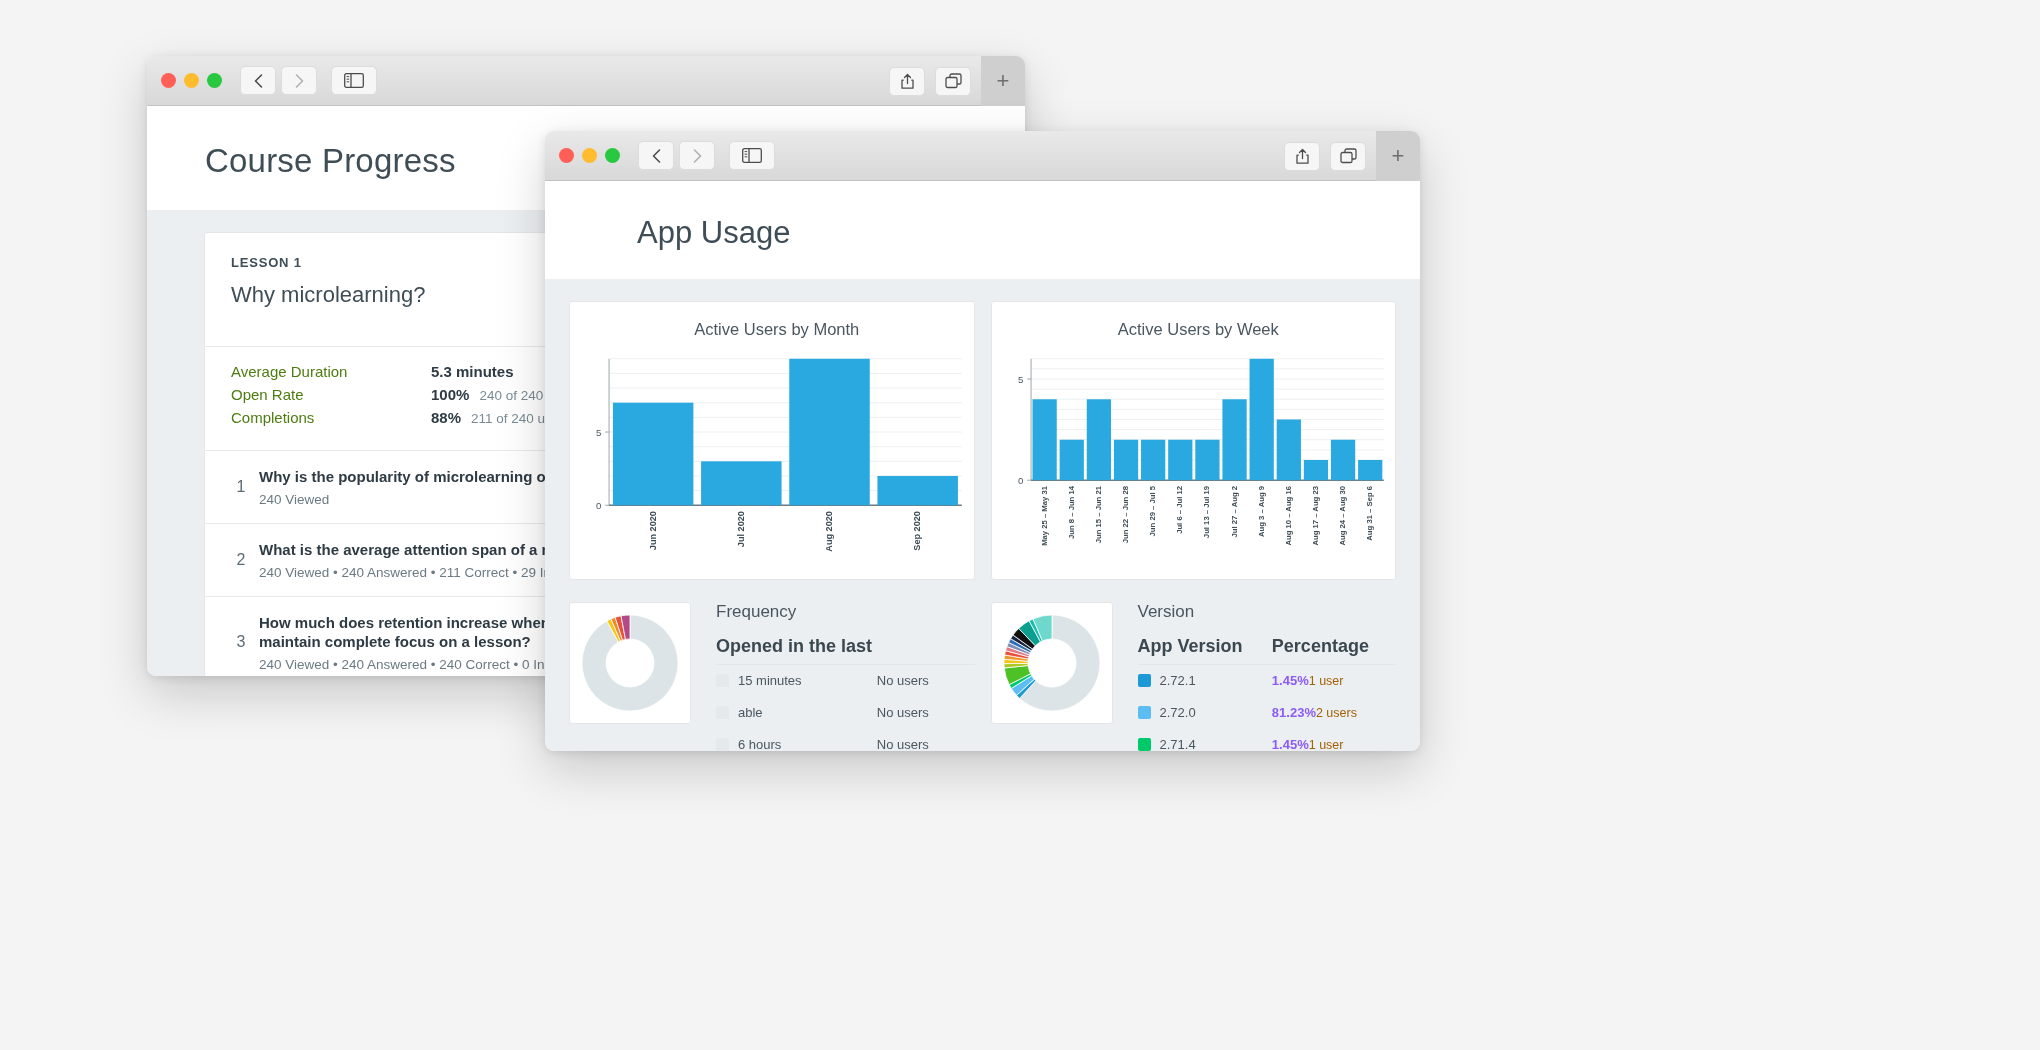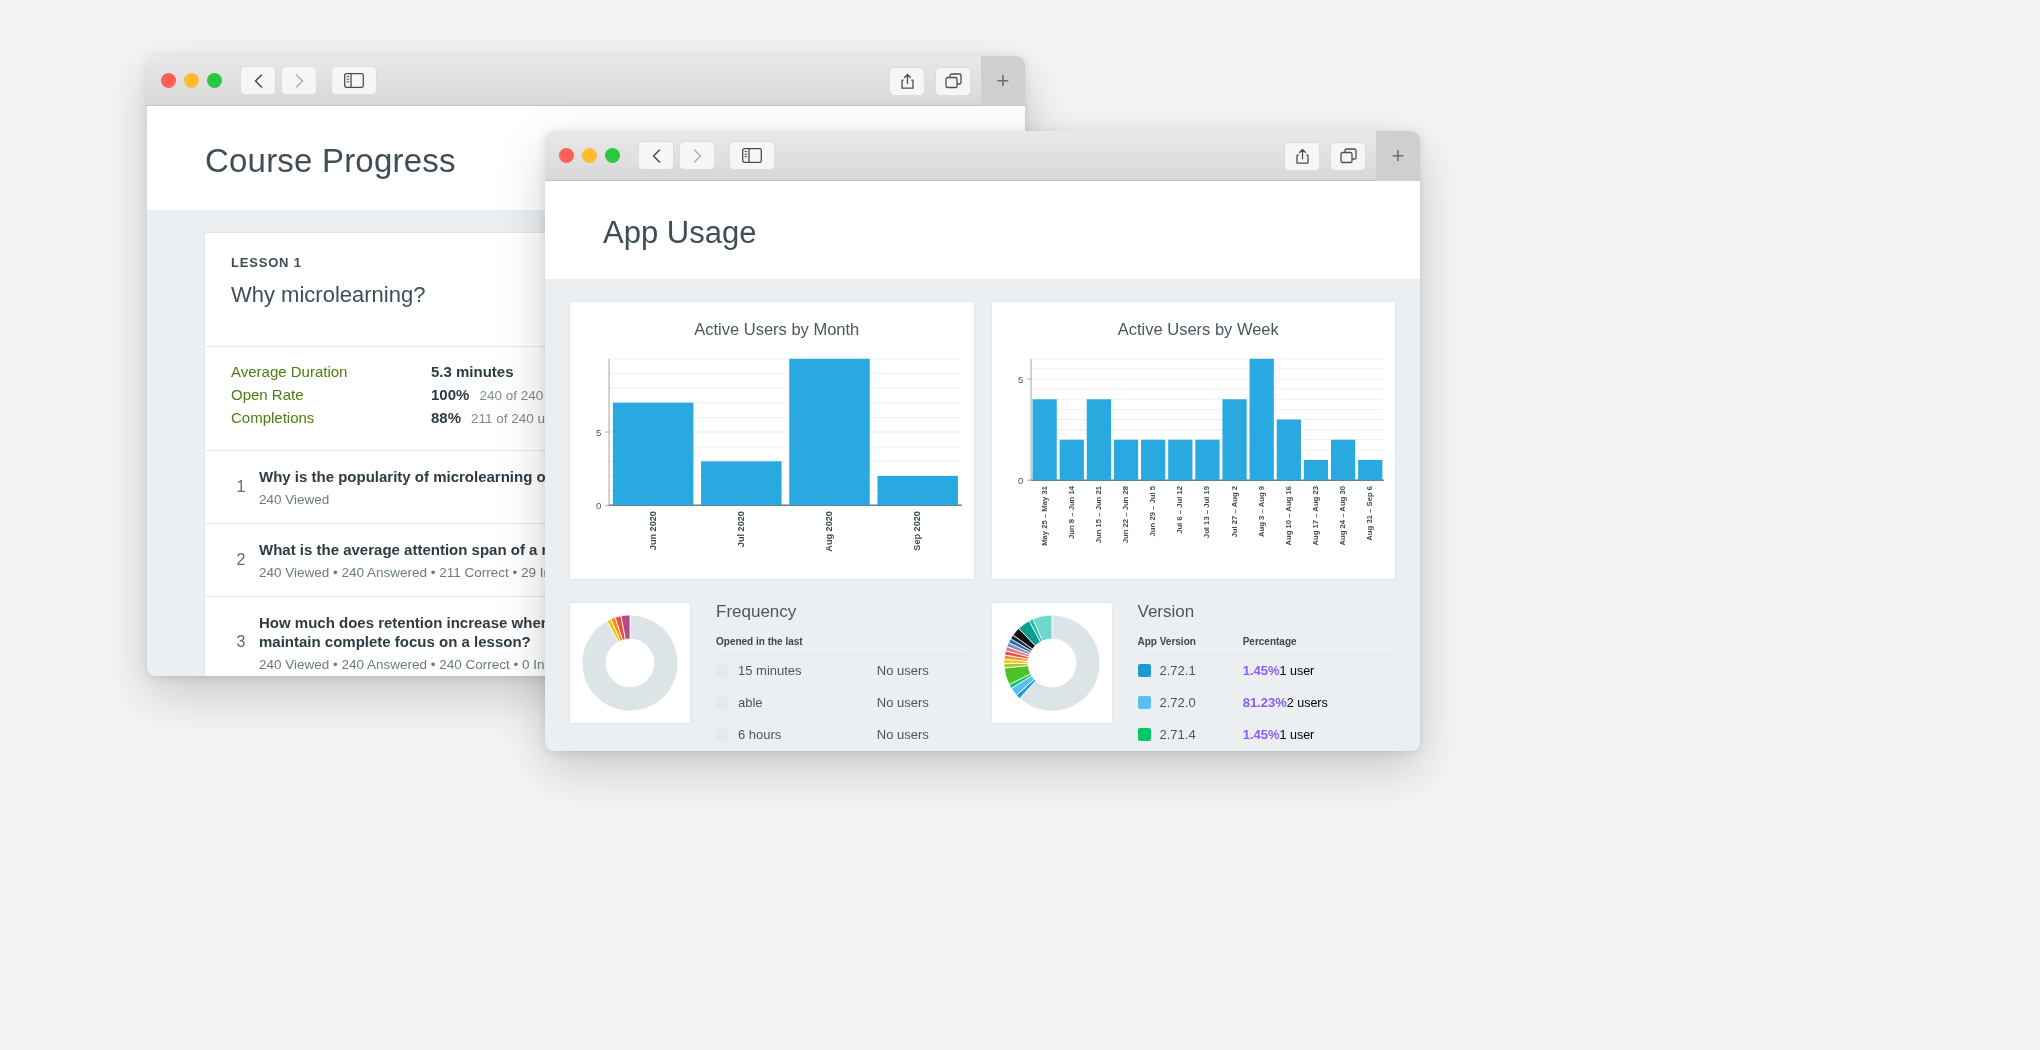--- a/index.html
+++ b/index.html
@@ -123,21 +123,21 @@
   .cp-q-text {
     font-size: 15px; font-weight: bold; color: #2f3b44;
     line-height: 1.32; margin-bottom: 5px;
     white-space: pre-line;
   }
   .cp-q-meta { font-size: 13.5px; color: #6b7a83; }
 
   
   #window-app { left: 545px; top: 131px; width: 875px; height: 620px; }
 
-  .au-header { background: #ffffff; padding: 34px 0 28px 58px; }
+  .au-header { background: #ffffff; padding: 34px 0 28px 92px; }
   .au-title { font-size: 31px; color: #3f4d56; font-weight: 400; }
 
   .au-body {
     background: #eceff1;
     padding: 22px 24px 0 24px;
     height: 100%;
   }
 
   .au-row { display: flex; gap: 16px; }
 
@@ -173,21 +173,21 @@
   }
 
   .panel-body { flex: 1; min-width: 0; }
   .panel-heading {
     font-size: 17px; color: #4a5761; font-weight: 400; margin-bottom: 14px;
   }
 
   .mini-table { width: 100%; border-collapse: collapse; }
   .mini-table th {
     text-align: left;
-    font-size: 10px;
+    font-size: 18px;
     font-weight: bold;
     color: #3b4850;
     padding: 0 0 7px 0;
     border-bottom: 1px solid #e3e7ea;
   }
   .mini-table td {
     padding: 8px 0;
     border-bottom: 1px solid #edf0f2;
     font-size: 13px;
     color: #4a5761;
@@ -198,21 +198,21 @@
   .swatch {
     display: inline-block;
     width: 13px; height: 13px;
     border-radius: 2px;
     margin-right: 9px;
     vertical-align: -2px;
   }
   .swatch.empty { background: #e4e9ec; }
 
   .pct { font-weight: bold; color: #8b5cf6; margin-right: 0; }
-  .sub { color: #000000; font-size: 12.5px; }
+  .sub { color: #a16207; font-size: 12.5px; }
   .muted { color: #8e9aa1; }
 </style>
 </head>
 <body>
 
 <div class="window" id="window-course">
 
   <div class="titlebar">
     <div class="traffic">
       <span class="dot red"></span>

